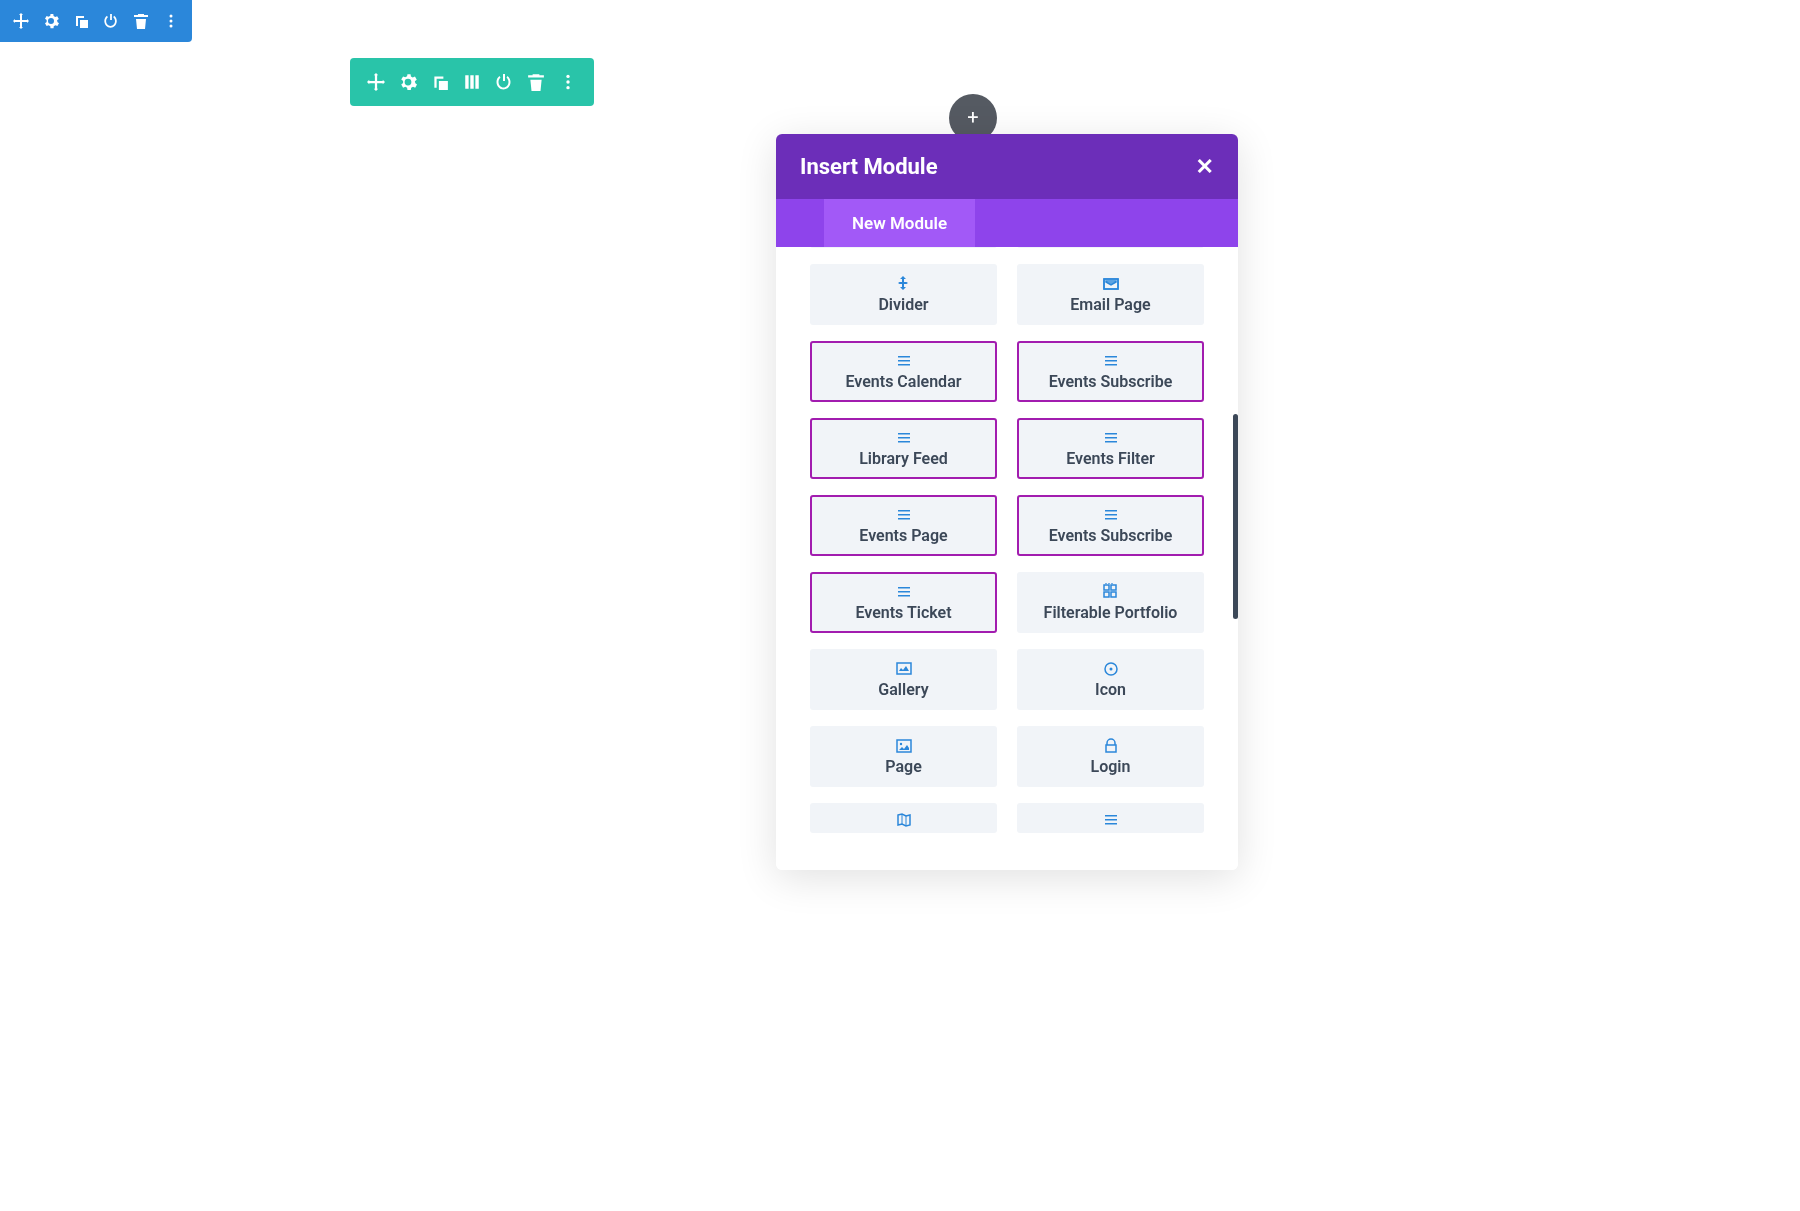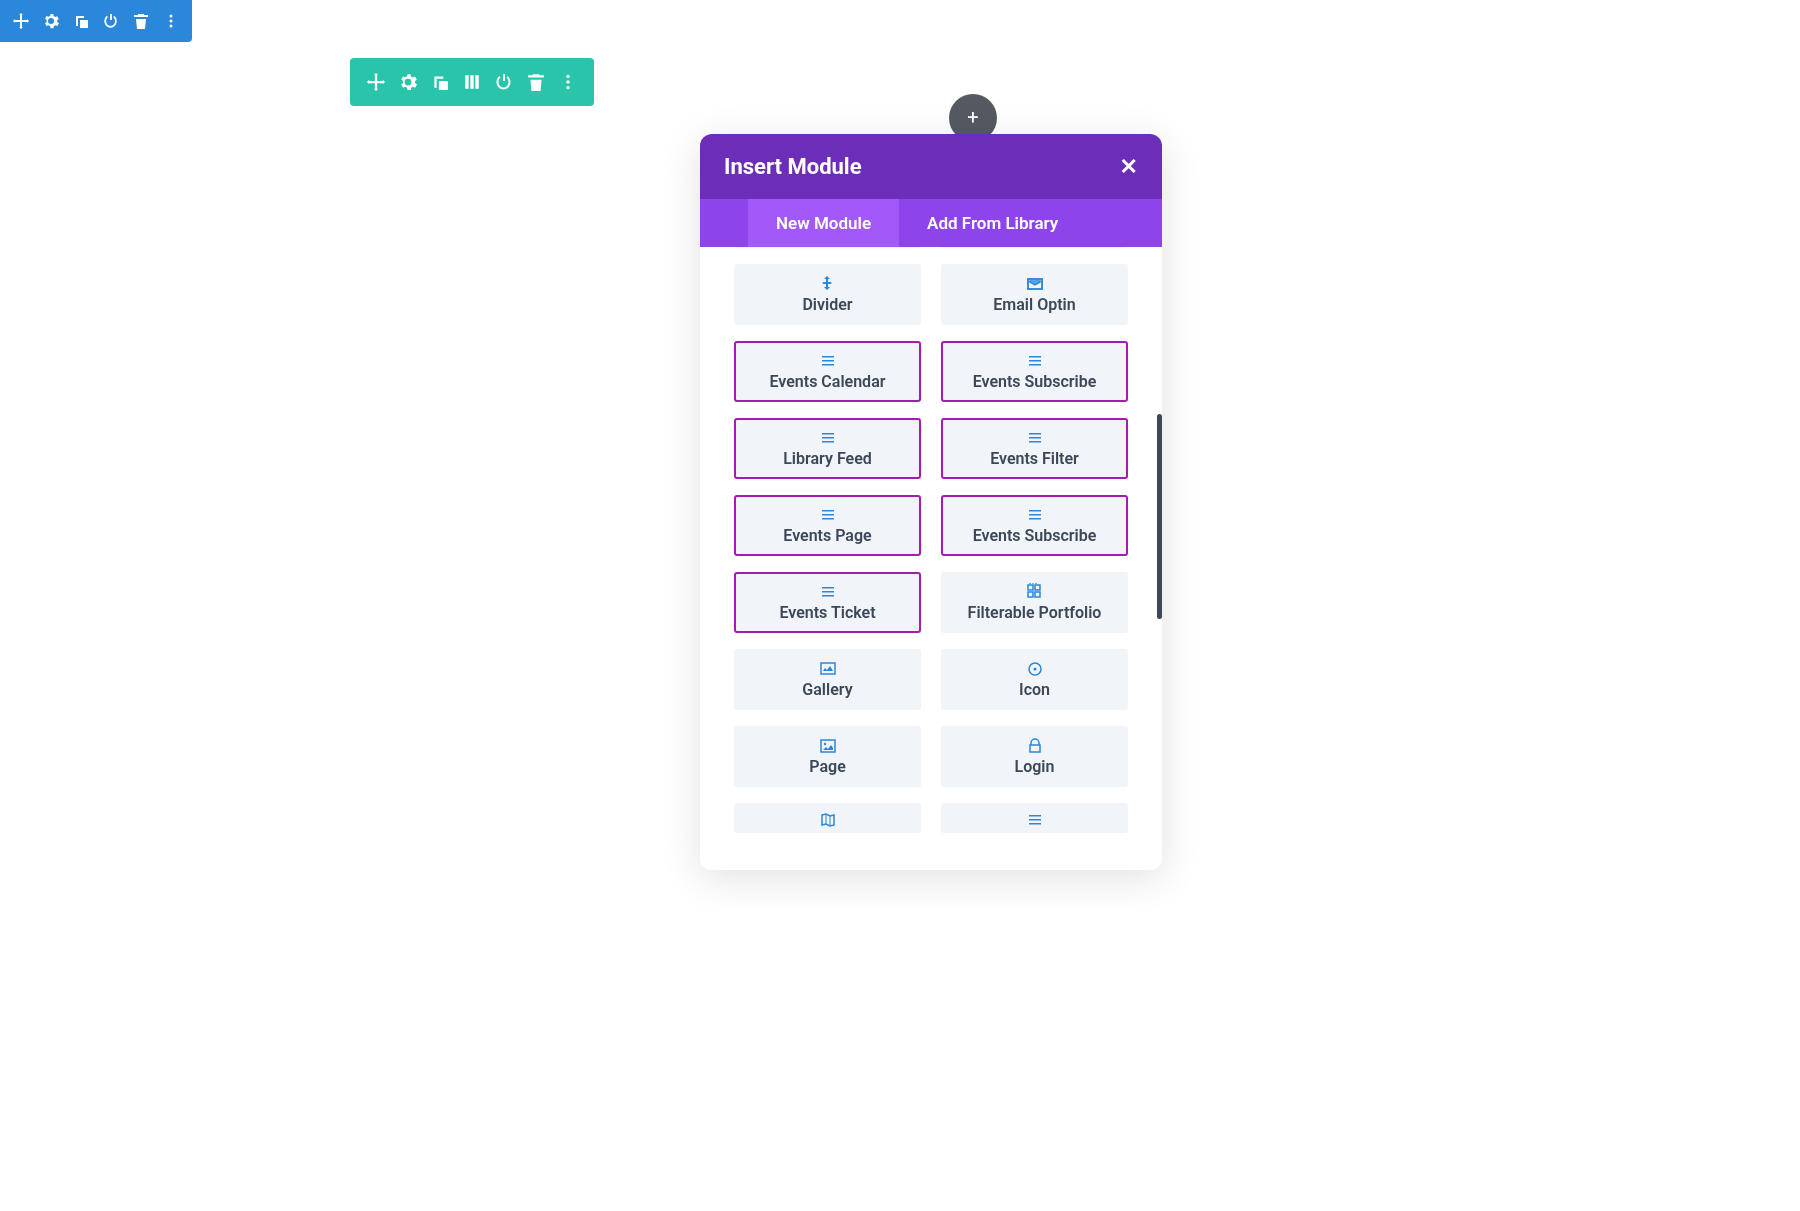--- a/index.html
+++ b/index.html
@@ -78,24 +78,24 @@
     top:0;left:0;width:48px;height:48px;
     background:#555a62;
     border-radius:50%;
   }
   .add-circle span { position: relative; top: 11px; font-size: 20px; z-index:2; }
 
   
   .panel {
     position: absolute;
     top: 134px;
-    left: 700px;
+    left: 776px;
     width: 462px;
     background: #fff;
-    border-radius: 12px;
+    border-radius: 6px;
     box-shadow: 0 8px 40px rgba(0,0,0,0.12);
     overflow: hidden;
     z-index: 2;
   }
   .panel-header {
     background: #6c2eb9;
     color: #fff;
     padding: 20px 24px;
     display: flex;
     justify-content: space-between;
@@ -332,41 +332,40 @@
   <span>+</span>
 </div>
 
 <div class="panel">
   <div class="panel-header">
     <h2>Insert Module</h2>
     <div class="panel-close">✕</div>
   </div>
   <div class="panel-tabs">
     <div class="panel-tab active">New Module</div>
-    <div class="panel-tab">Add From Library</div>
   </div>
   <div class="panel-body">
     <div class="panel-scroll" id="module-grid">
         <div class="module-item top-cut"></div>
         <div class="module-item top-cut"></div>
         <div class="module-item">
           <div class="module-icon">
             <svg viewBox="0 0 18 18">
               <use href="#i-divider"></use>
             </svg>
           </div>
           <div class="module-label">Divider</div>
         </div>
         <div class="module-item">
           <div class="module-icon">
             <svg viewBox="0 0 18 18">
               <use href="#i-mail"></use>
             </svg>
           </div>
-          <div class="module-label">Email Optin</div>
+          <div class="module-label">Email Page</div>
         </div>
         <div class="module-item highlighted">
           <div class="module-icon">
             <svg viewBox="0 0 18 18">
               <use href="#i-list"></use>
             </svg>
           </div>
           <div class="module-label">Events Calendar</div>
         </div>
         <div class="module-item highlighted">

